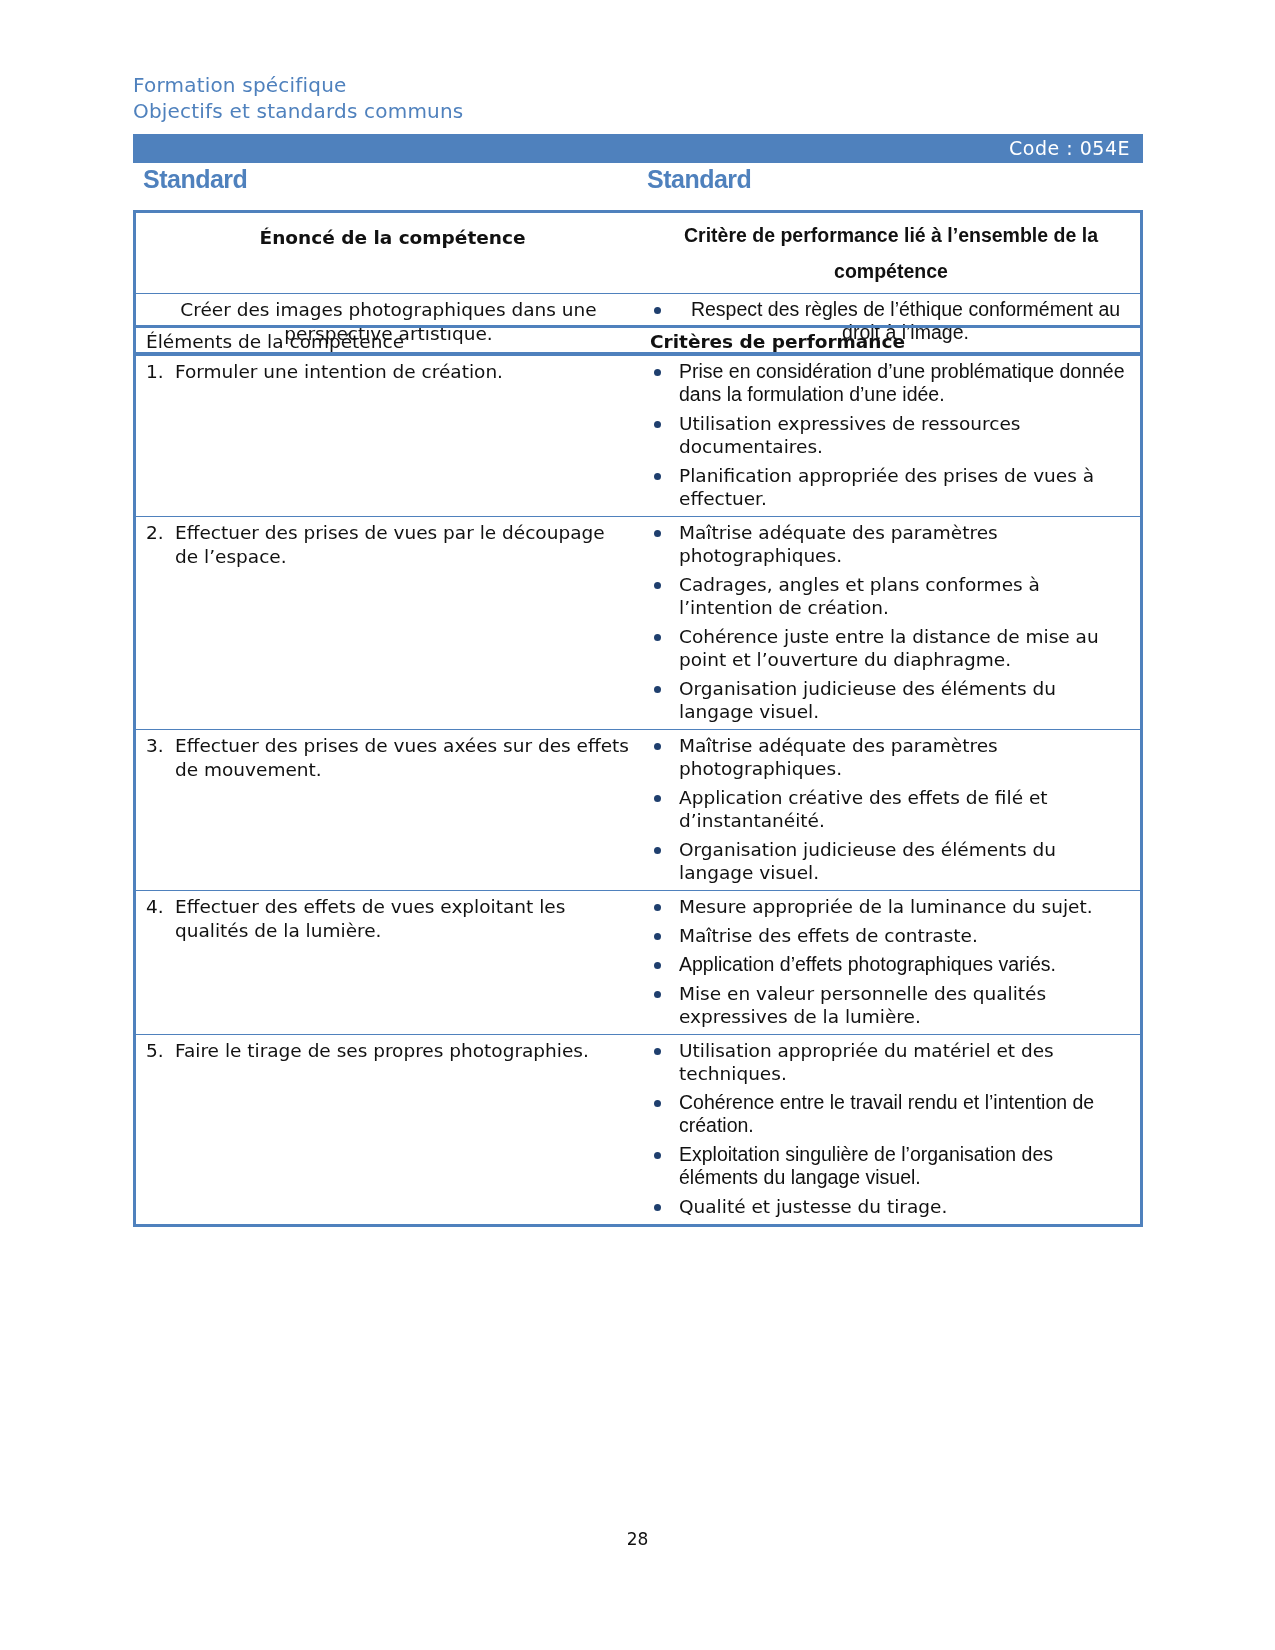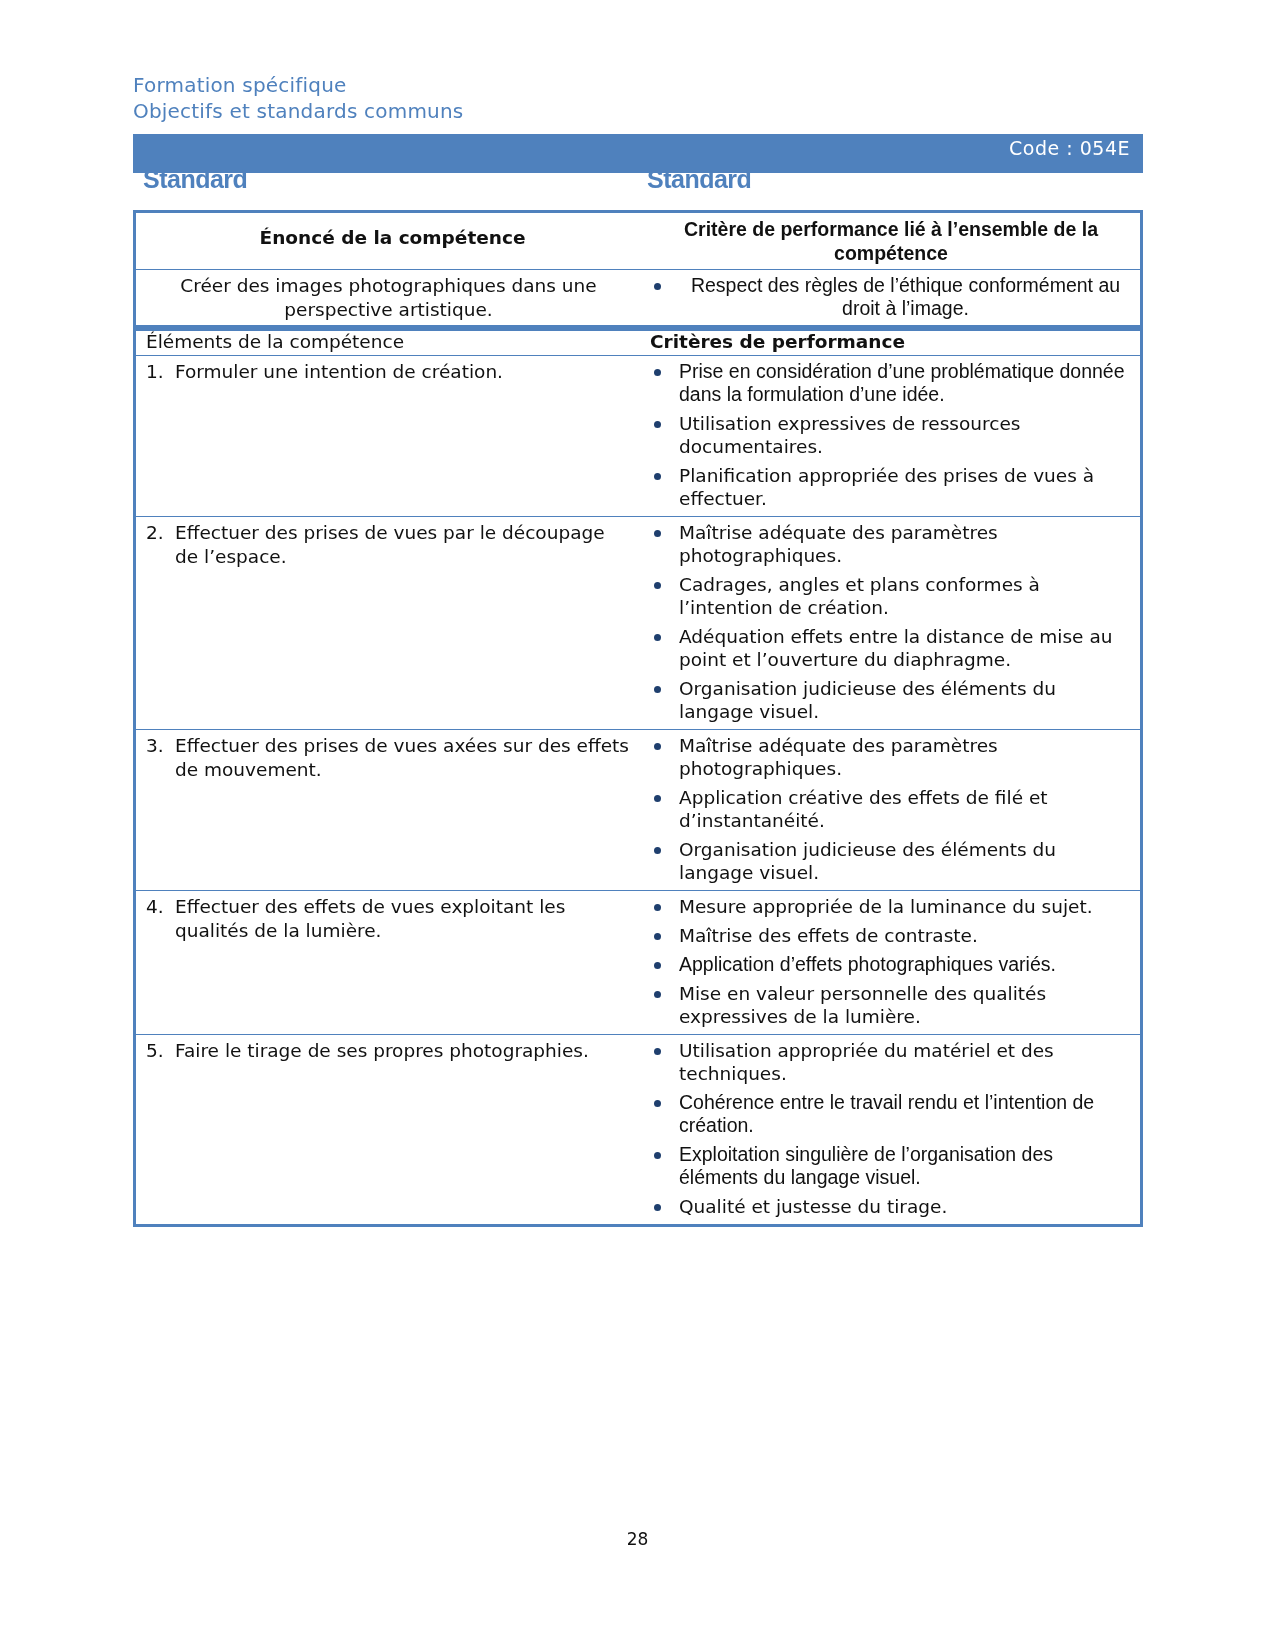--- a/index.html
+++ b/index.html
@@ -1,40 +1,40 @@
 <!DOCTYPE html>
 <html><head>
 <meta charset="utf-8">
 <style>
   html, body { margin:0; padding:0; background:#ffffff; }
   body { width:1275px; height:1650px; position:relative; overflow:hidden;
          font-family:"DejaVu Sans", sans-serif; color:#111; }
   .hdr { position:absolute; left:133px; font-size:20px; color:#4f81bd; letter-spacing:0.2px; }
   .hdr1 { top:73px; }
   .hdr2 { top:99px; }
-  .codebar { position:absolute; left:133px; top:134px; width:1010px; height:39px;
+  .codebar { position:absolute; left:133px; top:134px; width:1010px; height:29px;
              background:#4f81bd;text-align:center; }
   .codebar .code { position:absolute; right:13px; top:3px; color:#fff; font-size:19px; letter-spacing:0.5px; }
   .colhead { position:absolute; top:165px; font-family:"Liberation Sans", sans-serif;
              font-weight:bold; font-size:25px; color:#4f81bd; letter-spacing:-0.5px; }
   .col-obj { left:143px; }
   .col-std { left:647px; }
 
   table.box { position:absolute; left:133px; width:1010px; border-collapse:collapse;
               border:3px solid #4f81bd; box-sizing:border-box; table-layout:fixed; }
   table.box td { vertical-align:top; padding:0; }
   table.box tr.sep td { border-top:1px solid #4f81bd; }
   .t1 { top:210px;text-align:center; }
   .t2 { top:325px; }
   col.c1 { width:503px; }
   col.c2 { width:501px; }
 
   .th-left { font-weight:bold; font-size:18.5px; padding:14px 0 0 10px !important; height:40px; }
   .th-right { font-family:"Liberation Sans", sans-serif; font-weight:bold; font-size:19.5px;
-              line-height:24px; padding:4px 8px 4px 11px !important; }
+              line-height:36px; padding:4px 8px 4px 11px !important; }
   .th-left2 { font-weight:normal; font-size:18.5px; padding:3px 0 3px 10px !important; }
   .th-right2 { font-weight:bold; font-size:18.5px; padding:3px 0 3px 11px !important; }
 
   .cell-left { font-size:18.5px; line-height:24px; padding:4px 8px 6px 10px !important; }
   .cell-right { padding:4px 8px 6px 11px !important; }
 
   ul.bul { list-style:none; margin:0; padding:0; }
   ul.bul li { position:relative; padding-left:29px; font-size:18.5px; line-height:23px; margin-bottom:6px; }
   ul.bul li.sans { font-family:"Liberation Sans", sans-serif; font-size:19.5px; }
   ul.bul li .dot { position:absolute; left:4px; top:9px; width:7px; height:7px; border-radius:50%; background:#1f3f6e; }
@@ -111,21 +111,21 @@
     <td class="cell-left">
       <div class="elem">
         <span class="num">2.</span>
         <span class="txt">Effectuer des prises de vues par le découpage de l’espace.</span>
       </div>
     </td>
     <td class="cell-right">
       <ul class="bul">
         <li><span class="dot"></span><span>Maîtrise adéquate des paramètres photographiques.</span></li>
         <li><span class="dot"></span><span>Cadrages, angles et plans conformes à l’intention de création.</span></li>
-        <li><span class="dot"></span><span>Adéquation effets entre la distance de mise au point et l’ouverture du diaphragme.</span></li>
+        <li><span class="dot"></span><span>Cohérence juste entre la distance de mise au point et l’ouverture du diaphragme.</span></li>
         <li><span class="dot"></span><span>Organisation judicieuse des éléments du langage visuel.</span></li>
       </ul>
     </td>
   </tr>
 
   <tr class="sep">
     <td class="cell-left">
       <div class="elem">
         <span class="num">3.</span>
         <span class="txt">Effectuer des prises de vues axées sur des effets de mouvement.</span>

